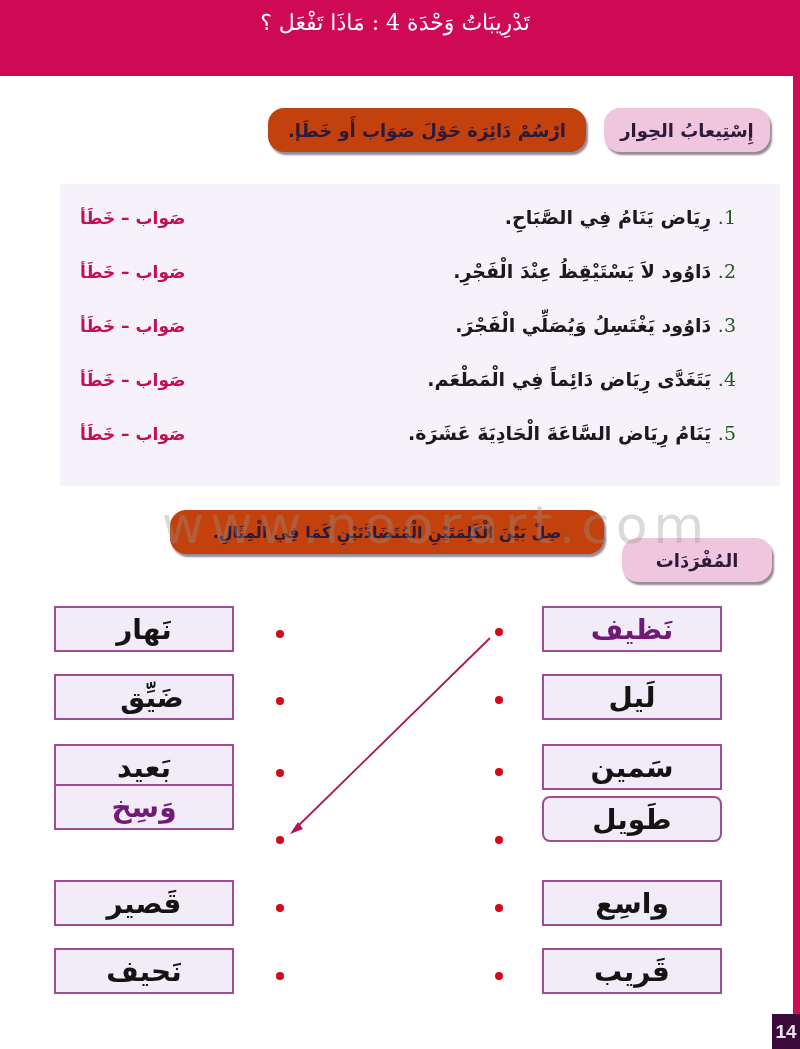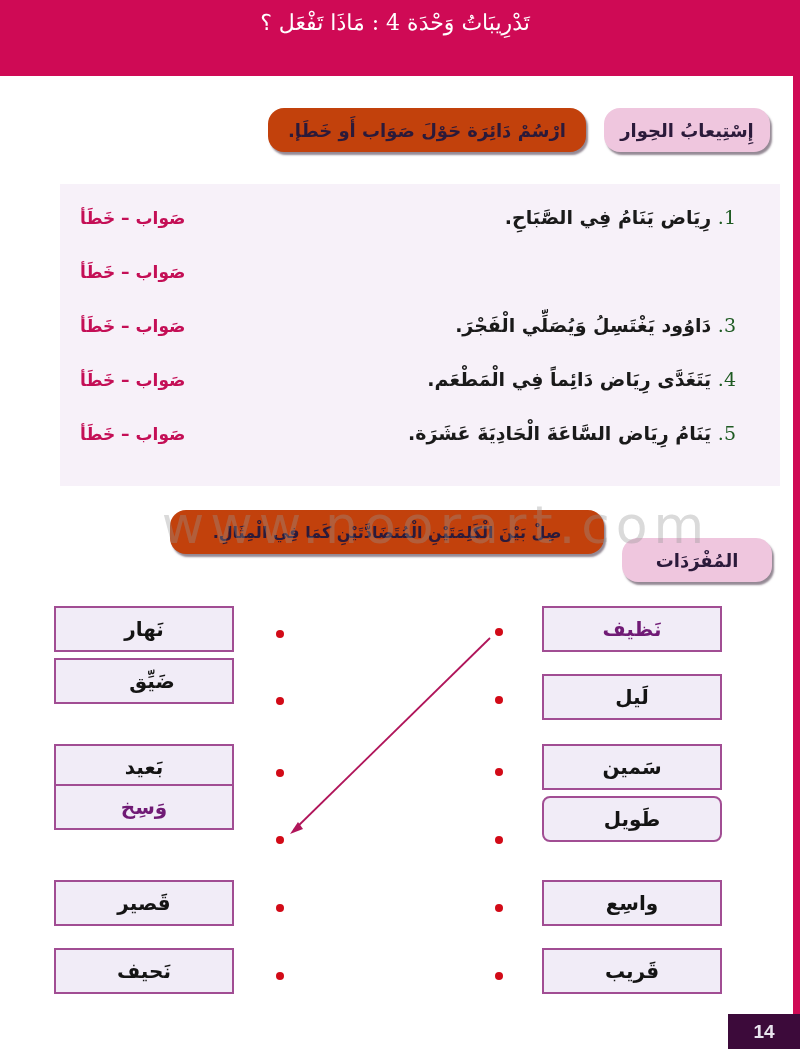--- a/index.html
+++ b/index.html
@@ -48,31 +48,31 @@
     .watermark {
       position: absolute; left: 0; top: 495px; width: 800px;
       font-family: "DejaVu Sans", sans-serif; font-size: 52px; letter-spacing: 6px;
       color: rgba(150,150,150,0.35); pointer-events: none; white-space: nowrap;
       text-align: center; z-index: 5; margin-left: 36px;
     }
     .word-box {
       position: absolute; width: 180px; height: 46px;
       background: #f1ecf7; border: 2px solid #a14d93;
       display: flex; align-items: center; justify-content: center;
-      direction: rtl; font-size: 20px; font-weight: bold; color: #141414;
+      direction: rtl; font-size: 28px; font-weight: bold; color: #141414;
       box-sizing: border-box;
     }
     .word-box.example { color: #701a75; }
     .dot {
       position: absolute; width: 8px; height: 8px; border-radius: 50%;
       background: #d20a17;
     }
     .arrow-svg { position: absolute; left: 0; top: 0; width: 800px; height: 1049px; pointer-events: none; }
     .page-num {
-      position: absolute; right: 0; top: 1014px; width: 72px; height: 35px;
+      position: absolute; right: 0; top: 1014px; width: 28px; height: 35px;
       background: #3c0a3a; color: #e9e4ee; font-weight: bold; font-size: 19px;
       display: flex; align-items: center; justify-content: center;
       font-family: "Liberation Sans", sans-serif;
     }
   </style>
 </head>
 <body>
 
 <div class="header">
   <div class="header-title">تَدْرِيبَاتُ وَحْدَة 4 : مَاذَا تَفْعَل ؟</div>
@@ -81,20 +81,21 @@
 
 <div class="pill pill-label" style="left:604px; top:108px; width:166px;">إِسْتِيعابُ الحِوار</div>
 <div class="pill pill-instr" style="left:268px; top:108px; width:318px;">ارْسُمْ دَائِرَة حَوْلَ صَوَاب أَو خَطَإ.</div>
 
 <div class="quiz-panel">
   <div class="q-row" style="top:16px;">
     <div class="q-text"><span class="q-num">1.</span> <span>رِيَاض يَنَامُ فِي الصَّبَاحِ.</span></div>
     <div class="q-choices">صَواب – خَطَأ</div>
   </div>
   <div class="q-row" style="top:70px;">
+    <div class="q-text"><span class="q-num">2.</span> <span>دَاوُود لاَ يَسْتَيْقِظُ عِنْدَ الْفَجْرِ.</span></div>
     <div class="q-choices">صَواب – خَطَأ</div>
   </div>
   <div class="q-row" style="top:124px;">
     <div class="q-text"><span class="q-num">3.</span> <span>دَاوُود يَغْتَسِلُ وَيُصَلِّي الْفَجْرَ.</span></div>
     <div class="q-choices">صَواب – خَطَأ</div>
   </div>
   <div class="q-row" style="top:178px;">
     <div class="q-text"><span class="q-num">4.</span> <span>يَتَغَدَّى رِيَاض دَائِماً فِي الْمَطْعَم.</span></div>
     <div class="q-choices">صَواب – خَطَأ</div>
   </div>
@@ -110,21 +111,21 @@
 <div class="pill pill-instr" style="left:170px; top:510px; width:434px; font-size:16px;">صِلْ بَيْنَ الْكَلِمَتَيْنِ الْمُتَضَادَّتَيْنِ كَمَا فِي الْمِثَالِ.</div>
 
 <div class="word-box example" style="left:542px; top:606px;">نَظيف</div>
 <div class="word-box" style="left:542px; top:674px;">لَيل</div>
 <div class="word-box" style="left:542px; top:744px;">سَمين</div>
 <div class="word-box" style="left:542px; top:796px;border-radius:8px;">طَويل</div>
 <div class="word-box" style="left:542px; top:880px;">واسِع</div>
 <div class="word-box" style="left:542px; top:948px;">قَريب</div>
 
 <div class="word-box" style="left:54px; top:606px;">نَهار</div>
-<div class="word-box" style="left:54px; top:658px;padding-left:16px;">ضَيِّق</div>
+<div class="word-box" style="left:54px; top:674px;padding-left:16px;">ضَيِّق</div>
 <div class="word-box" style="left:54px; top:744px;">بَعيد</div>
 <div class="word-box example" style="left:54px; top:784px;">وَسِخ</div>
 <div class="word-box" style="left:54px; top:880px;">قَصير</div>
 <div class="word-box" style="left:54px; top:948px;">نَحيف</div>
 
 <div class="dot" style="left:495px; top:628px;"></div>
 <div class="dot" style="left:495px; top:696px;"></div>
 <div class="dot" style="left:495px; top:768px;"></div>
 <div class="dot" style="left:495px; top:836px;"></div>
 <div class="dot" style="left:495px; top:904px;"></div>

